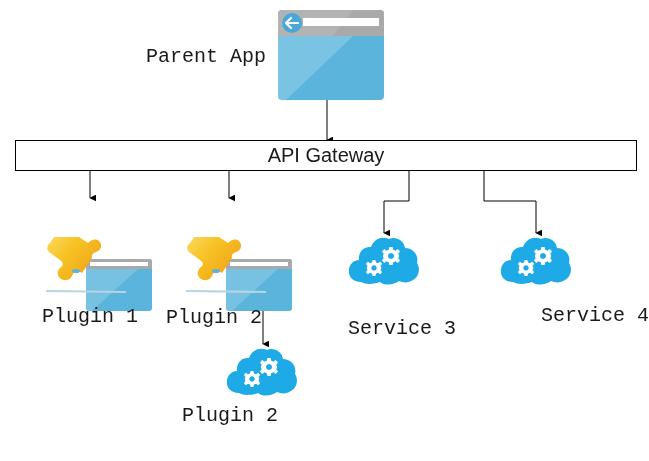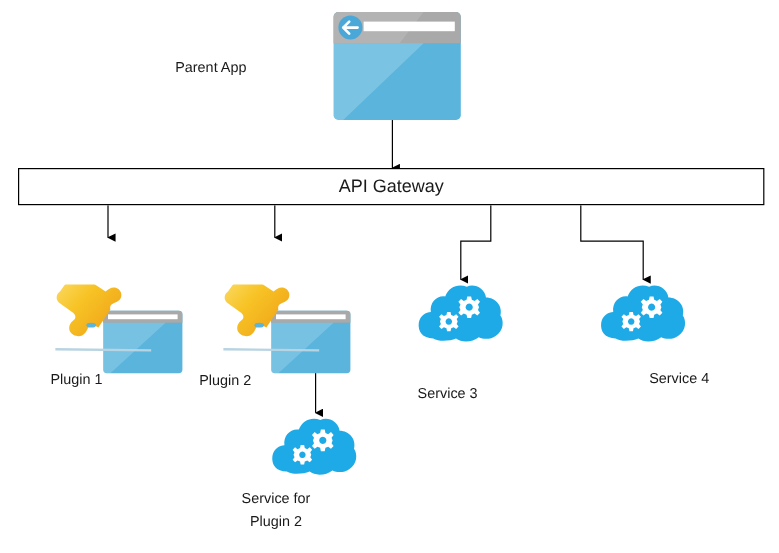--- a/index.html
+++ b/index.html
@@ -1,21 +1,21 @@
 <!DOCTYPE html>
 <html><head>
   <meta charset="utf-8">
   <style>
     html, body { margin: 0; padding: 0; background: #ffffff; }
     body { width: 649px; height: 461px; position: relative; overflow: hidden;
            font-family: "Liberation Sans", sans-serif; color: #1a1a1a; }
-    .label { position: absolute; font-size: 12px; line-height: 19px; text-align: center; white-space: nowrap; }
+    .label { position: absolute; font-size: 20px; line-height: 19px; text-align: center; white-space: nowrap; font-family: Liberation Mono, monospace; }
     #gateway { position: absolute; left: 15px; top: 140px; width: 622px; height: 31px;
                border: 1px solid #000; box-sizing: border-box; background: #fff;
-               display: flex; align-items: center; justify-content: center; font-size: 15px; }
+               display: flex; align-items: center; justify-content: center; font-size: 20px; }
     svg.abs { position: absolute; overflow: visible; }
   </style>
 </head>
 <body>
 
 <svg width="0" height="0" style="position:absolute">
   <defs>
     <marker id="arrow" viewBox="0 0 10 10" refX="5" refY="9" markerWidth="7" markerHeight="7" orient="auto-start-reverse" markerUnits="userSpaceOnUse">
       <path d="M0,0 L10,0 L5,10 z" fill="#000"></path>
     </marker>
@@ -85,15 +85,14 @@
 
 <svg class="abs" style="left:499px;top:232px;" width="74" height="56">
   <use href="#cloudGears" width="74" height="56"></use>
 </svg>
 <div class="label" style="left:501px;top:306px;margin-left:40px;">Service 4</div>
 
 <svg class="abs" style="left:225px;top:343px;" width="74" height="56">
   <use href="#cloudGears" width="74" height="56"></use>
 </svg>
 <div class="label" style="left:170px;top:406px;width:120px;">
-  <div>Service for</div>
   <div>Plugin 2</div>
 </div>
 
 </body></html>

